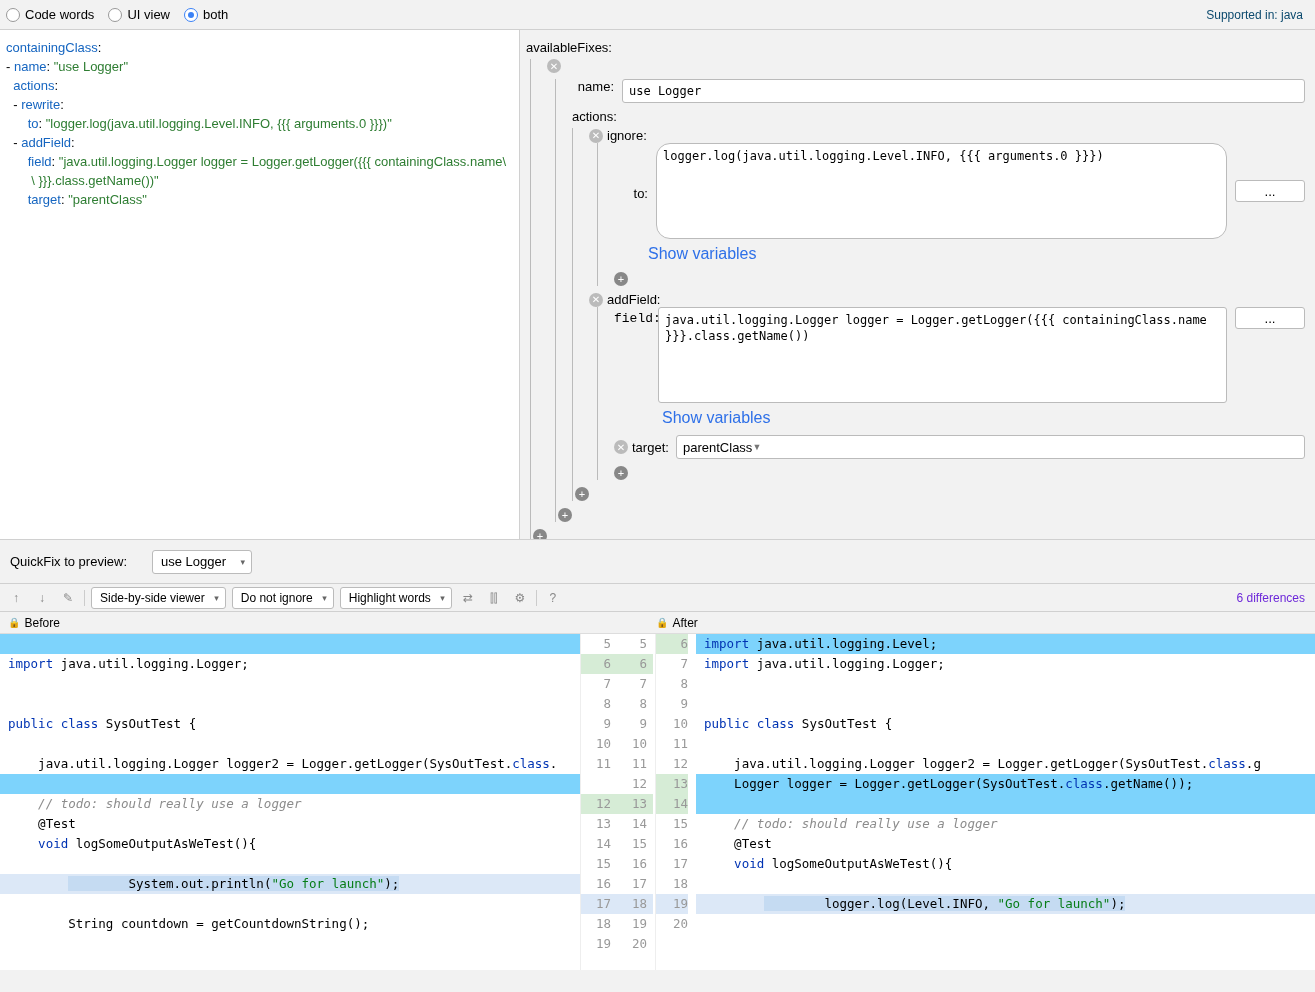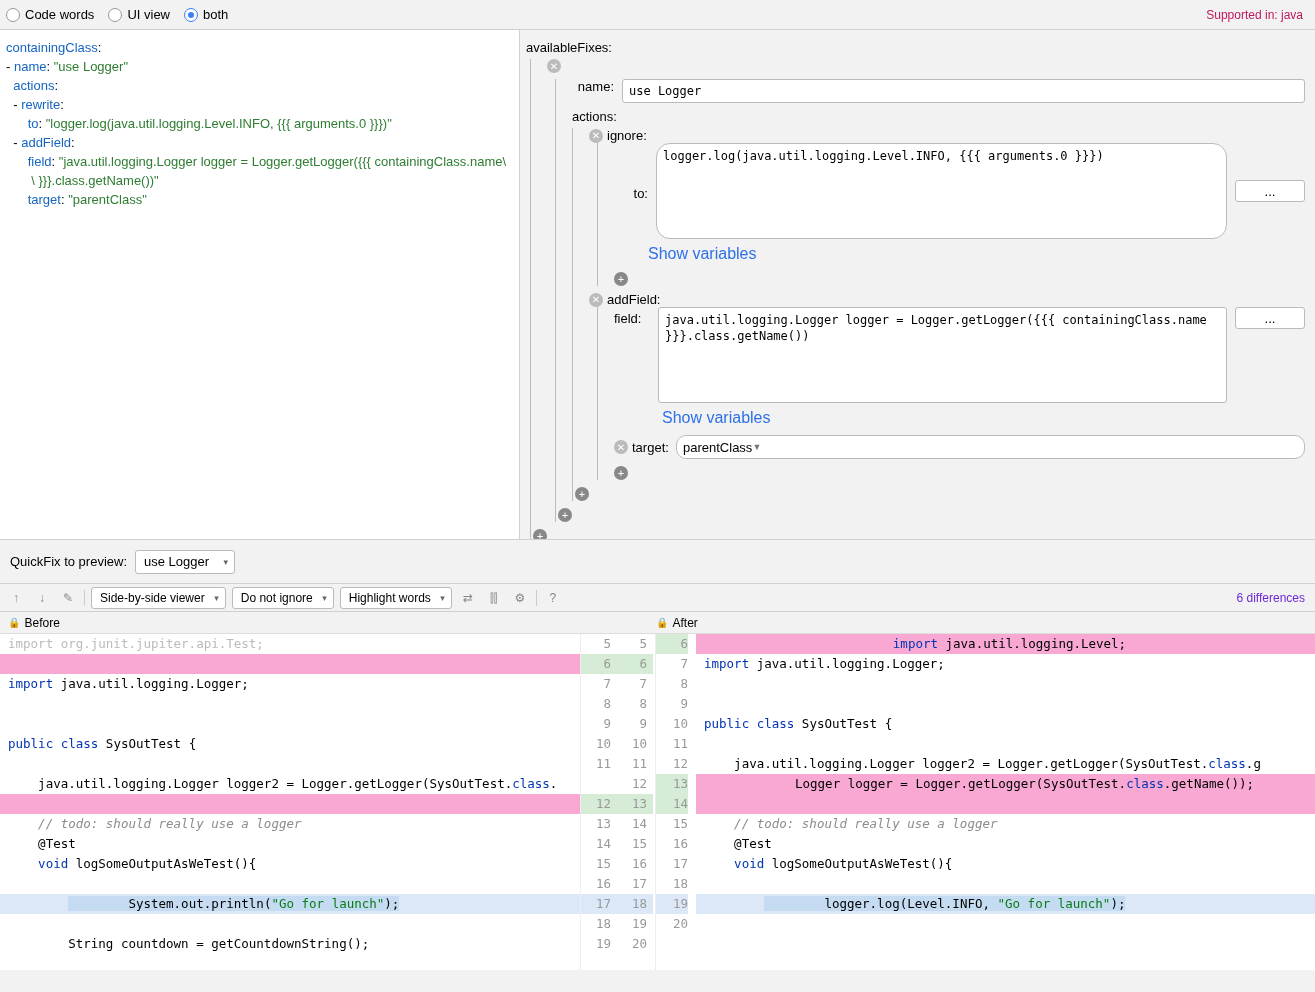--- a/index.html
+++ b/index.html
@@ -1,40 +1,40 @@
 <!DOCTYPE html>
 <html><head>
 <meta charset="utf-8">
 <style>
   * { box-sizing: border-box; margin: 0; padding: 0; }
   body { font-family: -apple-system, "Segoe UI", Arial, sans-serif; font-size: 13px; background: #f2f2f2; color: #000; width: 1315px; height: 992px; overflow: hidden; }
   .topbar { display: flex; align-items: center; height: 30px; border-bottom: 1px solid #d0d0d0; background: #f2f2f2; padding: 0 6px; }
-  .topbar .right { margin-left: auto; color: #be185d; font-size: 12px; padding-right: 6px; }
+  .topbar .right { margin-left: auto; color: #0c4a6e; font-size: 12px; padding-right: 6px; }
   .radio { display: inline-flex; align-items: center; margin-right: 14px; cursor: pointer; font-size: 13px; }
   .radio .dot { width: 14px; height: 14px; border-radius: 50%; border: 1px solid #999; margin-right: 5px; background: #fff; position: relative; }
   .radio.selected .dot { border-color: #3b82f6; }
   .radio.selected .dot::after { content: ""; position: absolute; inset: 3px; border-radius: 50%; background: #3b82f6; }
   .upper { display: flex; height: 510px; border-bottom: 1px solid #d0d0d0; }
   .code-view { width: 520px; background: #fff; padding: 8px 6px; font-size: 13px; line-height: 19px; overflow: auto; border-right: 1px solid #d0d0d0; }
   .code-view .k { color: #1565c0; }
   .code-view .s { color: #2e7d32; }
   .ui-view { flex: 1; background: #f2f2f2; position: relative; padding: 10px 10px 10px 6px; overflow: auto; }
   .tree { font-size: 13px; }
   .tree-row { display: flex; align-items: flex-start; margin-bottom: 6px; }
   .tree-label { padding-right: 8px; color: #000; white-space: nowrap; }
   .tree-input { flex: 1; height: 24px; background: #fff; border: 1px solid #bbb; border-radius: 3px; padding: 2px 6px; font-family: "Menlo", "Consolas", monospace; font-size: 12px; }
   .tree-textarea { flex: 1; background: #fff; border: 1px solid #bbb; border-radius: 3px; padding: 4px 6px; font-family: "Menlo", "Consolas", monospace; font-size: 12px; line-height: 16px; white-space: pre-wrap; }
-  .tree-select { flex: 1; height: 24px; background: #fff; border: 1px solid #bbb; border-radius: 10px; padding: 2px 6px; font-size: 13px; display: flex; align-items: center; }
+  .tree-select { flex: 1; height: 24px; background: #fff; border: 1px solid #bbb; border-radius: 3px; padding: 2px 6px; font-size: 13px; display: flex; align-items: center; }
   .dots-btn { width: 70px; height: 22px; margin-left: 8px; background: #fff; border: 1px solid #bbb; border-radius: 3px; cursor: pointer; text-align: center; }
   .link { color: #2e70e8; font-size: 16px; cursor: pointer; }
   .icon-del { width: 14px; height: 14px; border-radius: 50%; background: #bbb; color: #fff; font-size: 10px; display: inline-flex; align-items: center; justify-content: center; margin-right: 4px; cursor: pointer; }
   .icon-add { width: 14px; height: 14px; border-radius: 50%; background: #888; color: #fff; font-size: 11px; display: inline-flex; align-items: center; justify-content: center; cursor: pointer; }
   .connector { border-left: 1px solid #bbb; margin-left: 8px; padding-left: 16px; }
   .node-hdr { display: flex; align-items: center; }
-  .preview-bar { height: 44px; background: #f2f2f2; display: flex; align-items: center; padding: 0 10px; border-bottom: 1px solid #d0d0d0; }
+  .preview-bar { height: 44px; background: #f2f2f2; display: flex; align-items: center; padding: 0 10px; border-bottom: 1px solid #d0d0d0; gap: 17px; }
   .preview-bar .lbl { font-size: 13px; margin-right: 8px; }
   .select-box { height: 24px; background: #fff; border: 1px solid #bbb; border-radius: 3px; padding: 2px 20px 2px 8px; font-size: 13px; position: relative; display: inline-flex; align-items: center; min-width: 100px; }
   .select-box::after { content: "▾"; position: absolute; right: 6px; font-size: 9px; color: #666; }
   .diff-toolbar { height: 28px; background: #f2f2f2; display: flex; align-items: center; padding: 0 6px; gap: 6px; border-bottom: 1px solid #d0d0d0; font-size: 12px; }
   .tool-ico { width: 20px; height: 20px; display: inline-flex; align-items: center; justify-content: center; color: #888; cursor: pointer; }
   .tool-sep { width: 1px; height: 16px; background: #ccc; }
   .diff-toolbar .select-box { height: 22px; font-size: 12px; }
   .diff-toolbar .right { margin-left: auto; color: #6d28d9; padding-right: 4px; }
   .diff-headers { height: 22px; display: flex; align-items: center; font-size: 12px; border-bottom: 1px solid #ddd; }
   .diff-headers .col { display: flex; align-items: center; gap: 4px; padding-left: 8px; }
@@ -43,21 +43,21 @@
   .editor { overflow: hidden; }
   .editor .line { display: flex; height: 20px; white-space: pre; }
   .editor .code { padding-left: 8px; flex: 1; overflow: hidden; }
   .gutter { width: 40px; text-align: right; padding-right: 8px; color: #999; background: #fff; flex-shrink: 0; }
   .gutter-pair { display: flex; flex-direction: column; }
   .gutter-pair .row { display: flex; height: 20px; }
   .gutter-pair .num { width: 36px; text-align: right; padding-right: 6px; color: #999; }
   .kw { color: #0033b3; }
   .str { color: #067d17; }
   .cmt { color: #8c8c8c; font-style: italic; }
-  .bg-green { background: #f9a8d4; text-align: center; }
+  .bg-green { background: #7dd3fc; }
   .bg-blue { background: #dce8f7; }
   .num-green { background: #d6ecd6; }
   .num-blue { background: #dce8f7; }
   .hl { background: #c5dbf2; }
   .chev { font-size: 9px; color: #777; }
 </style>
 </head>
 <body>
 
 <div class="topbar">
@@ -120,21 +120,21 @@
               <div style="padding-left:34px;margin:4px 0 8px;"><span class="link">Show variables</span></div>
               <div><span class="icon-add">+</span></div>
             </div>
 
             <div class="node-hdr" style="margin-top:6px;">
               <span class="icon-del">✕</span>
               <span>addField:</span>
             </div>
             <div class="connector">
               <div class="tree-row" style="align-items:flex-start;">
-                <div class="tree-label" style="width:44px;text-align:left;padding-top:4px;">field:</div>
+                <div class="tree-label" style="width:44px;text-align:left;padding-top:4px;font-family:Liberation Mono, monospace;">field:</div>
                 <div class="tree-textarea" style="height:96px;">java.util.logging.Logger logger = Logger.getLogger({{{ containingClass.name }}}.class.getName())</div>
                 <button class="dots-btn">...</button>
               </div>
               <div style="padding-left:48px;margin:4px 0 8px;"><span class="link">Show variables</span></div>
               <div class="tree-row" style="align-items:center;">
                 <span class="icon-del">✕</span>
                 <div class="tree-label" style="width:44px;">target:</div>
                 <div class="tree-select">
                   <span>parentClass</span>
                   <span class="chev">▼</span>
@@ -188,21 +188,20 @@
   </div>
   <div class="col" style="flex:1;padding-left:36px;">
     <span class="lock">🔒</span>
     <span>After</span>
   </div>
 </div>
 
 <div class="diff-body">
 
   <div class="editor" style="width:580px;">
-    <div class="line" style="color:#bbb;"><span class="code">import org.junit.jupiter.api.Test;</span></div>
     <div class="line bg-green"><span class="code">&nbsp;</span></div>
     <div class="line"><span class="code"><span class="kw">import</span><span> java.util.logging.Logger;</span></span></div>
     <div class="line"><span class="code">&nbsp;</span></div>
     <div class="line"><span class="code">&nbsp;</span></div>
     <div class="line"><span class="code"><span class="kw">public </span><span class="kw">class</span><span> SysOutTest {</span></span></div>
     <div class="line"><span class="code">&nbsp;</span></div>
     <div class="line"><span class="code"><span>    java.util.logging.Logger logger2 = Logger.getLogger(SysOutTest.</span><span class="kw">class</span><span>.</span></span></div>
     <div class="line bg-green"><span class="code">&nbsp;</span></div>
     <div class="line"><span class="code cmt">    // todo: should really use a logger</span></div>
     <div class="line"><span class="code">    @Test</span></div>

